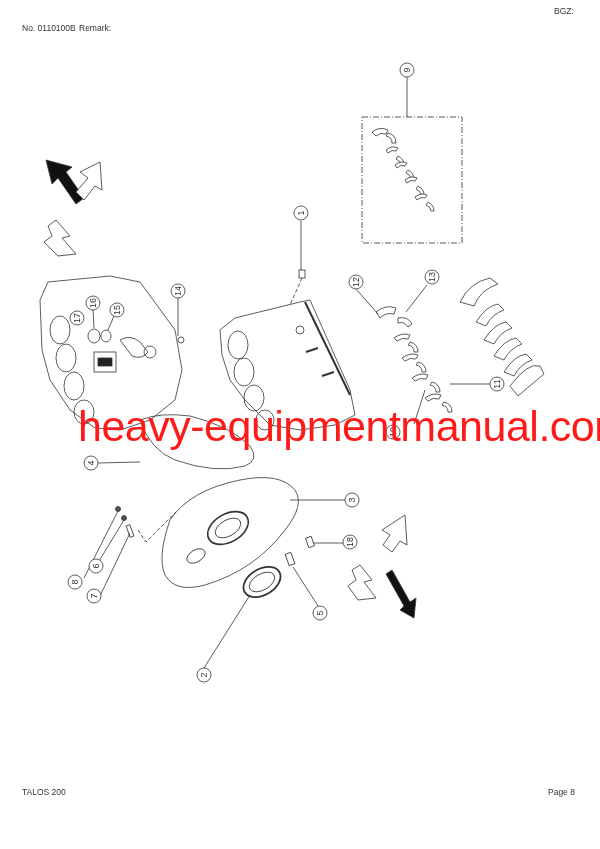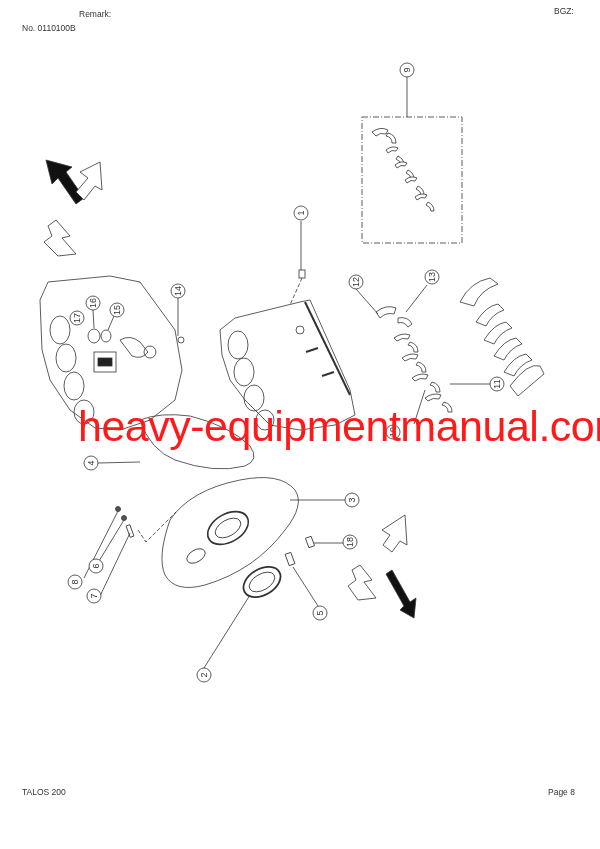--- a/index.html
+++ b/index.html
@@ -1,19 +1,19 @@
 <!DOCTYPE html>
 <html><head>
 <meta charset="utf-8">
 <style>
   html, body { margin:0; padding:0; background:#ffffff; }
   body { width:600px; height:849px; position:relative; overflow:hidden; font-family:"Liberation Sans", sans-serif; color:#222; }
   .hdr { position:absolute; font-size:8.5px; color:#333; }
   #hdr-no { left:22px; top:23px; }
-  #hdr-remark { left:79px; top:9px; }
+  #hdr-remark { left:79px; top:23px; }
   #hdr-bgz { left:554px; top:6px; }
   #ftr-model { left:22px; top:787px; }
   #ftr-page { left:548px; top:787px; }
   #drawing { position:absolute; left:0; top:0; }
   .watermark { position:absolute; left:78px; top:402px; font-size:43px; color:#ff1a1a; letter-spacing:-0.5px; white-space:nowrap; font-family:"Liberation Sans", sans-serif; }
   .callout text { font-family:"Liberation Sans", sans-serif; font-size:9px; fill:#333; }
 </style>
 </head>
 <body>
 

